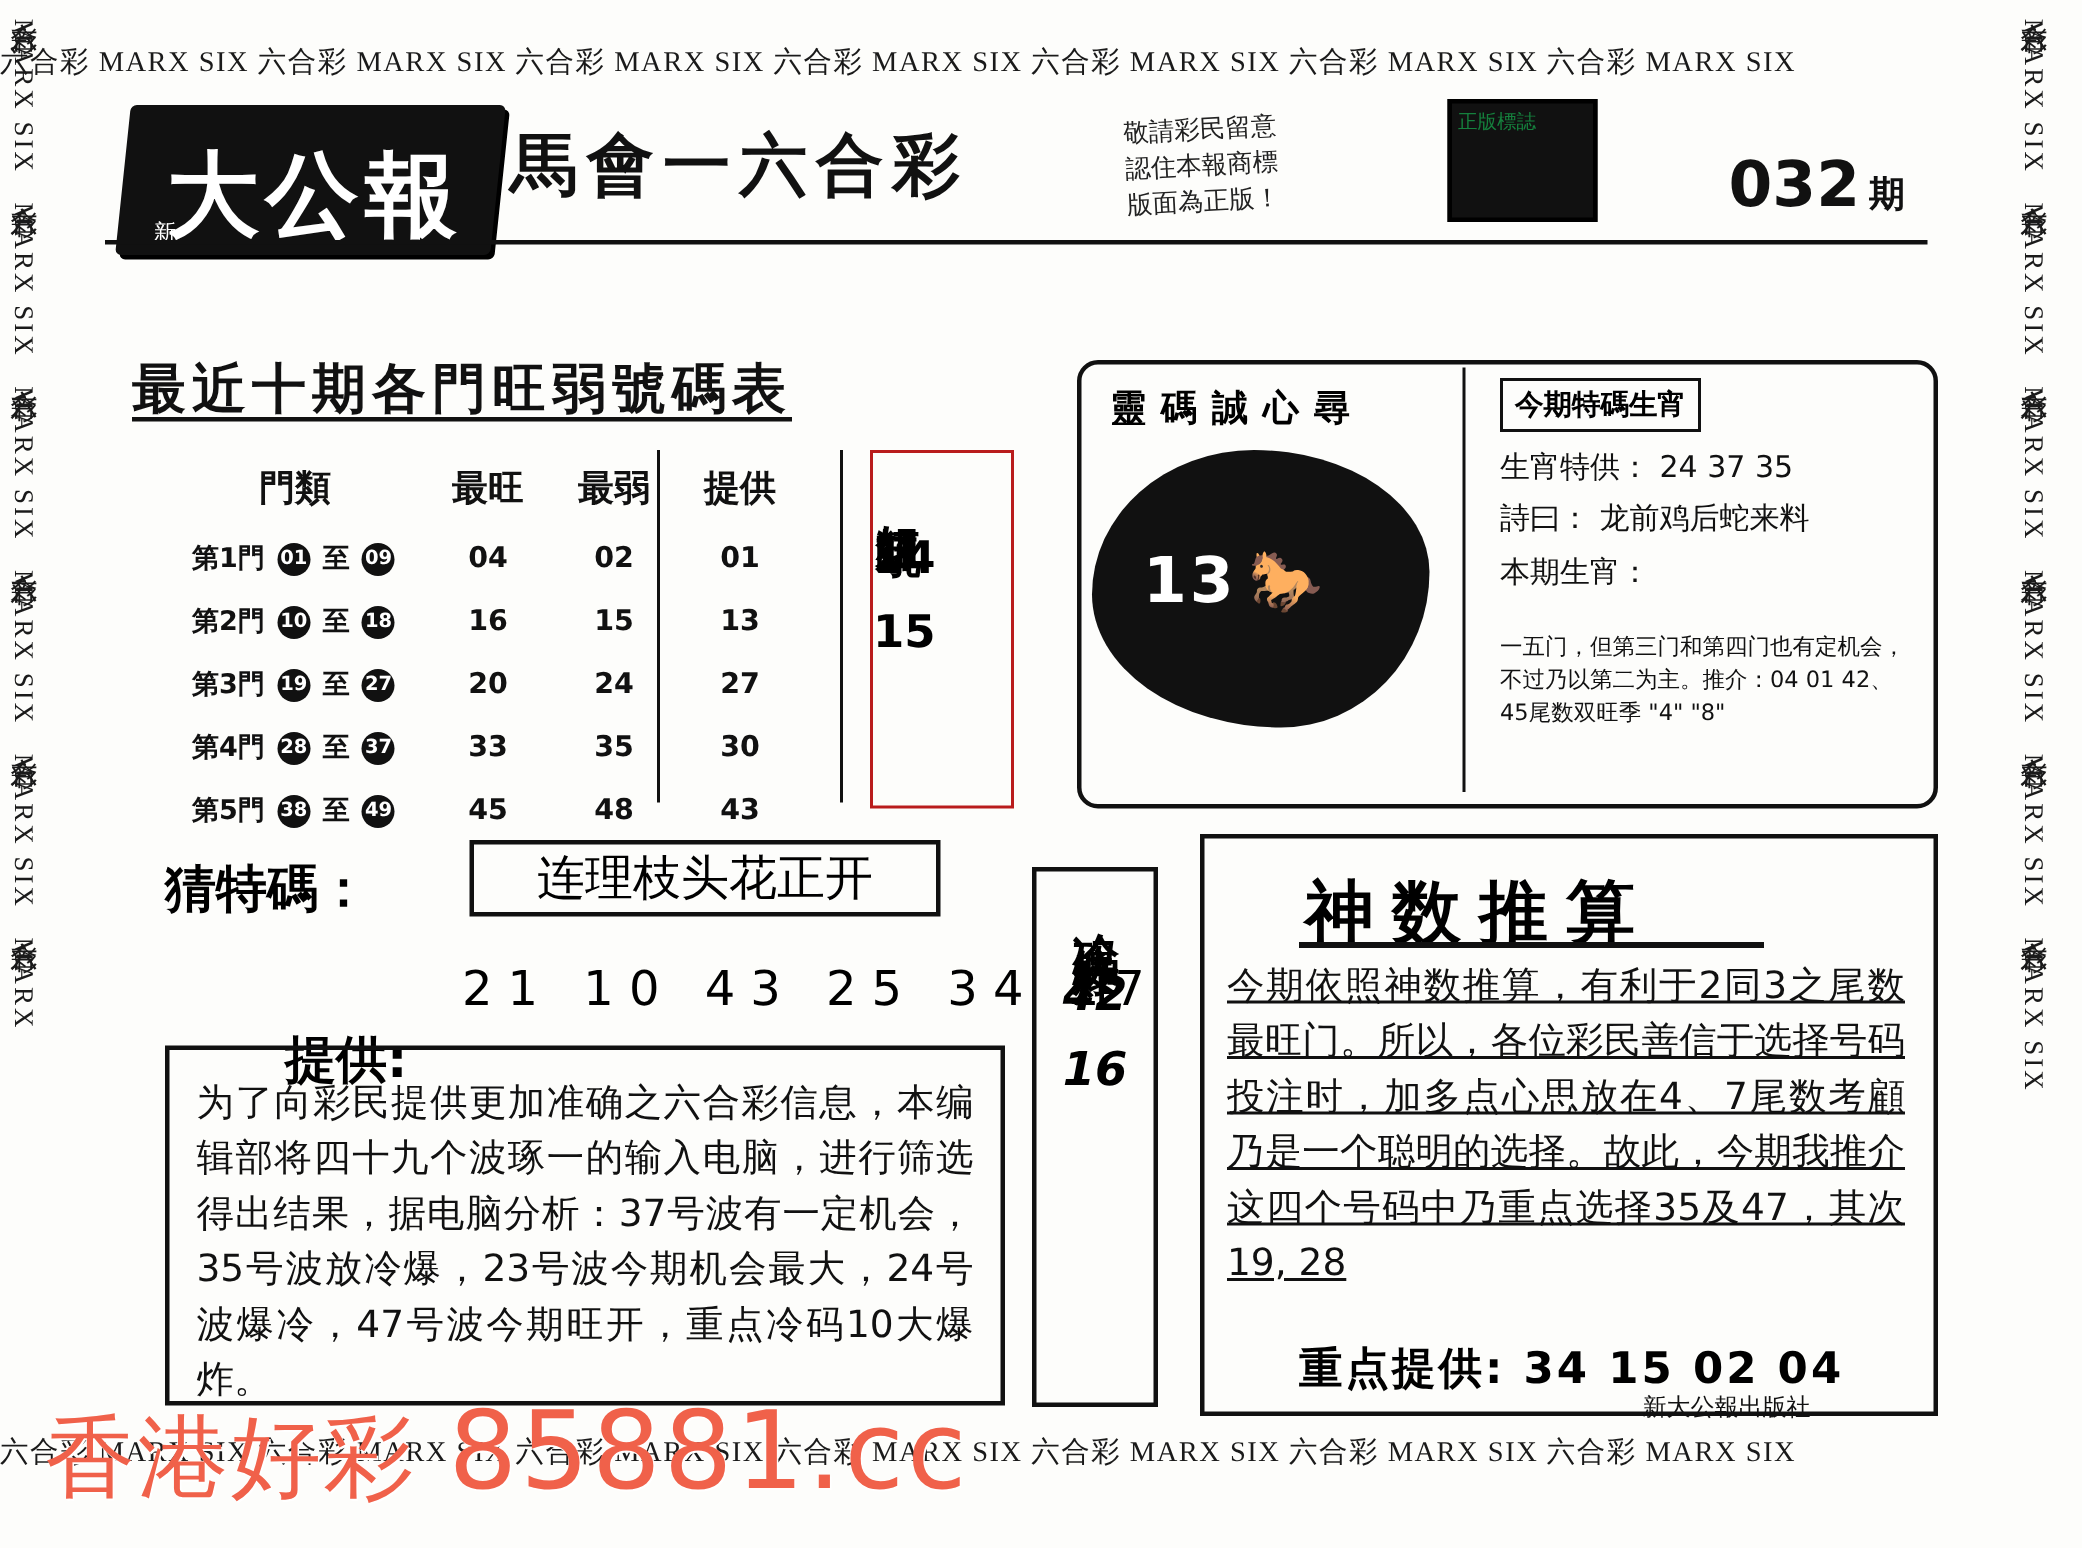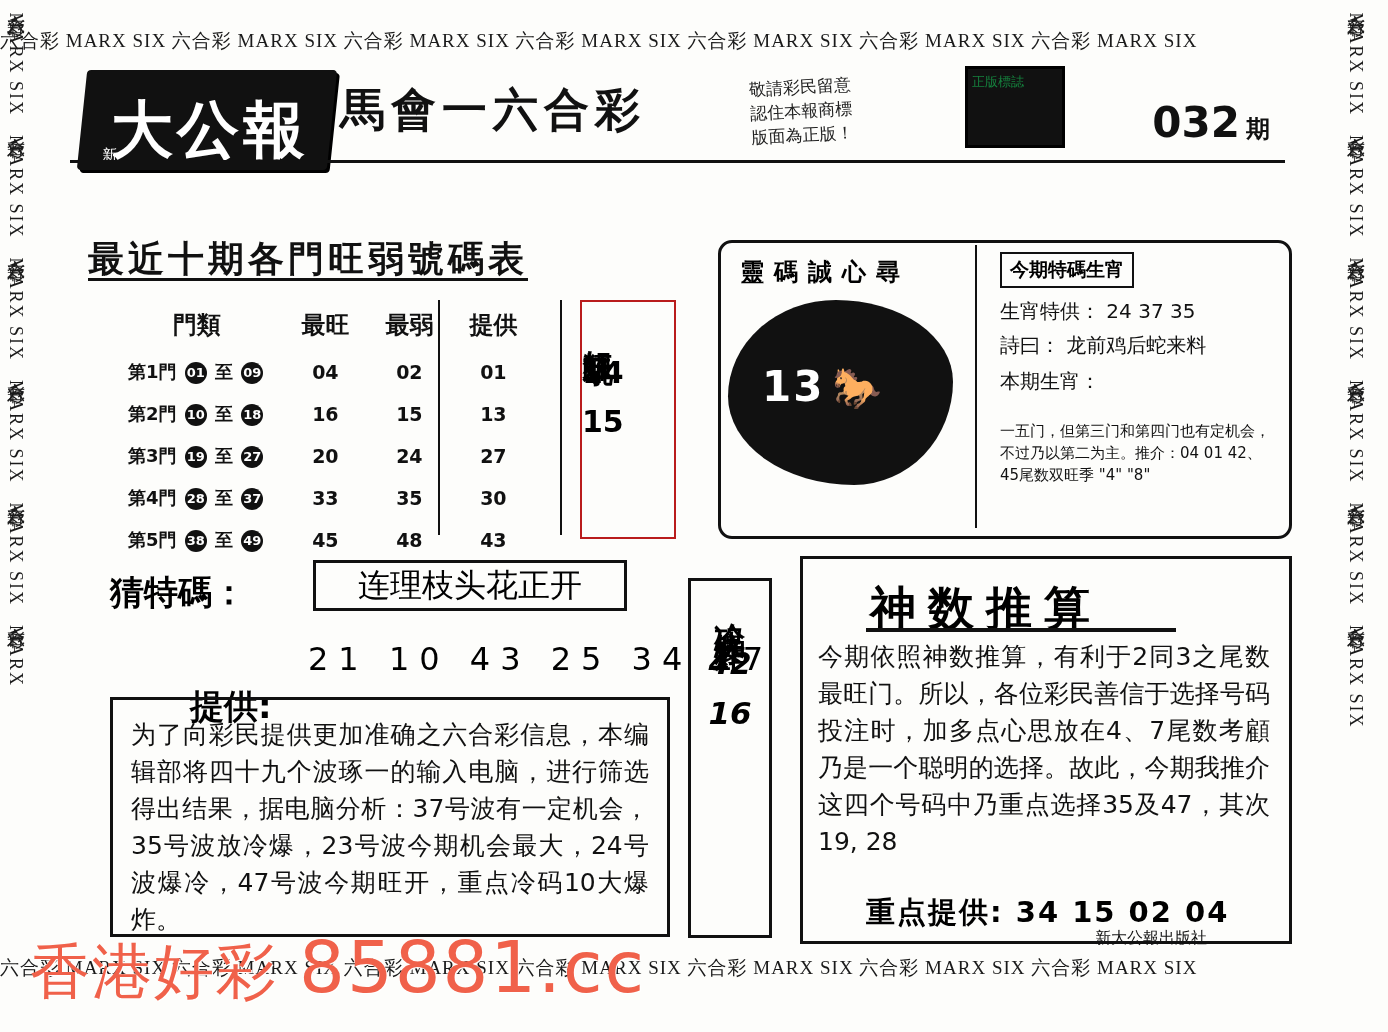--- a/index.html
+++ b/index.html
@@ -227,20 +227,21 @@
     font-size:46px;font-weight:bold;letter-spacing:12px;
     font-family:"DejaVu Sans", sans-serif;
   }
   .br-underline{
     position:absolute;left:866px;top:628px;width:310px;height:4px;background:#111;
   }
   .br-body{
     position:absolute;left:818px;top:638px;width:452px;
     font-size:25px;line-height:37px;text-align:justify;color:#111;
     font-family:"DejaVu Sans", sans-serif;
+    text-decoration:underline;
   }
   .br-key{
     position:absolute;left:866px;top:893px;font-size:29px;font-weight:bold;
     font-family:"DejaVu Sans", sans-serif;letter-spacing:2px;
   }
   .publisher{
     position:absolute;left:1095px;top:928px;font-size:16px;color:#111;
     font-family:Liberation Sans, sans-serif;
   }
 

